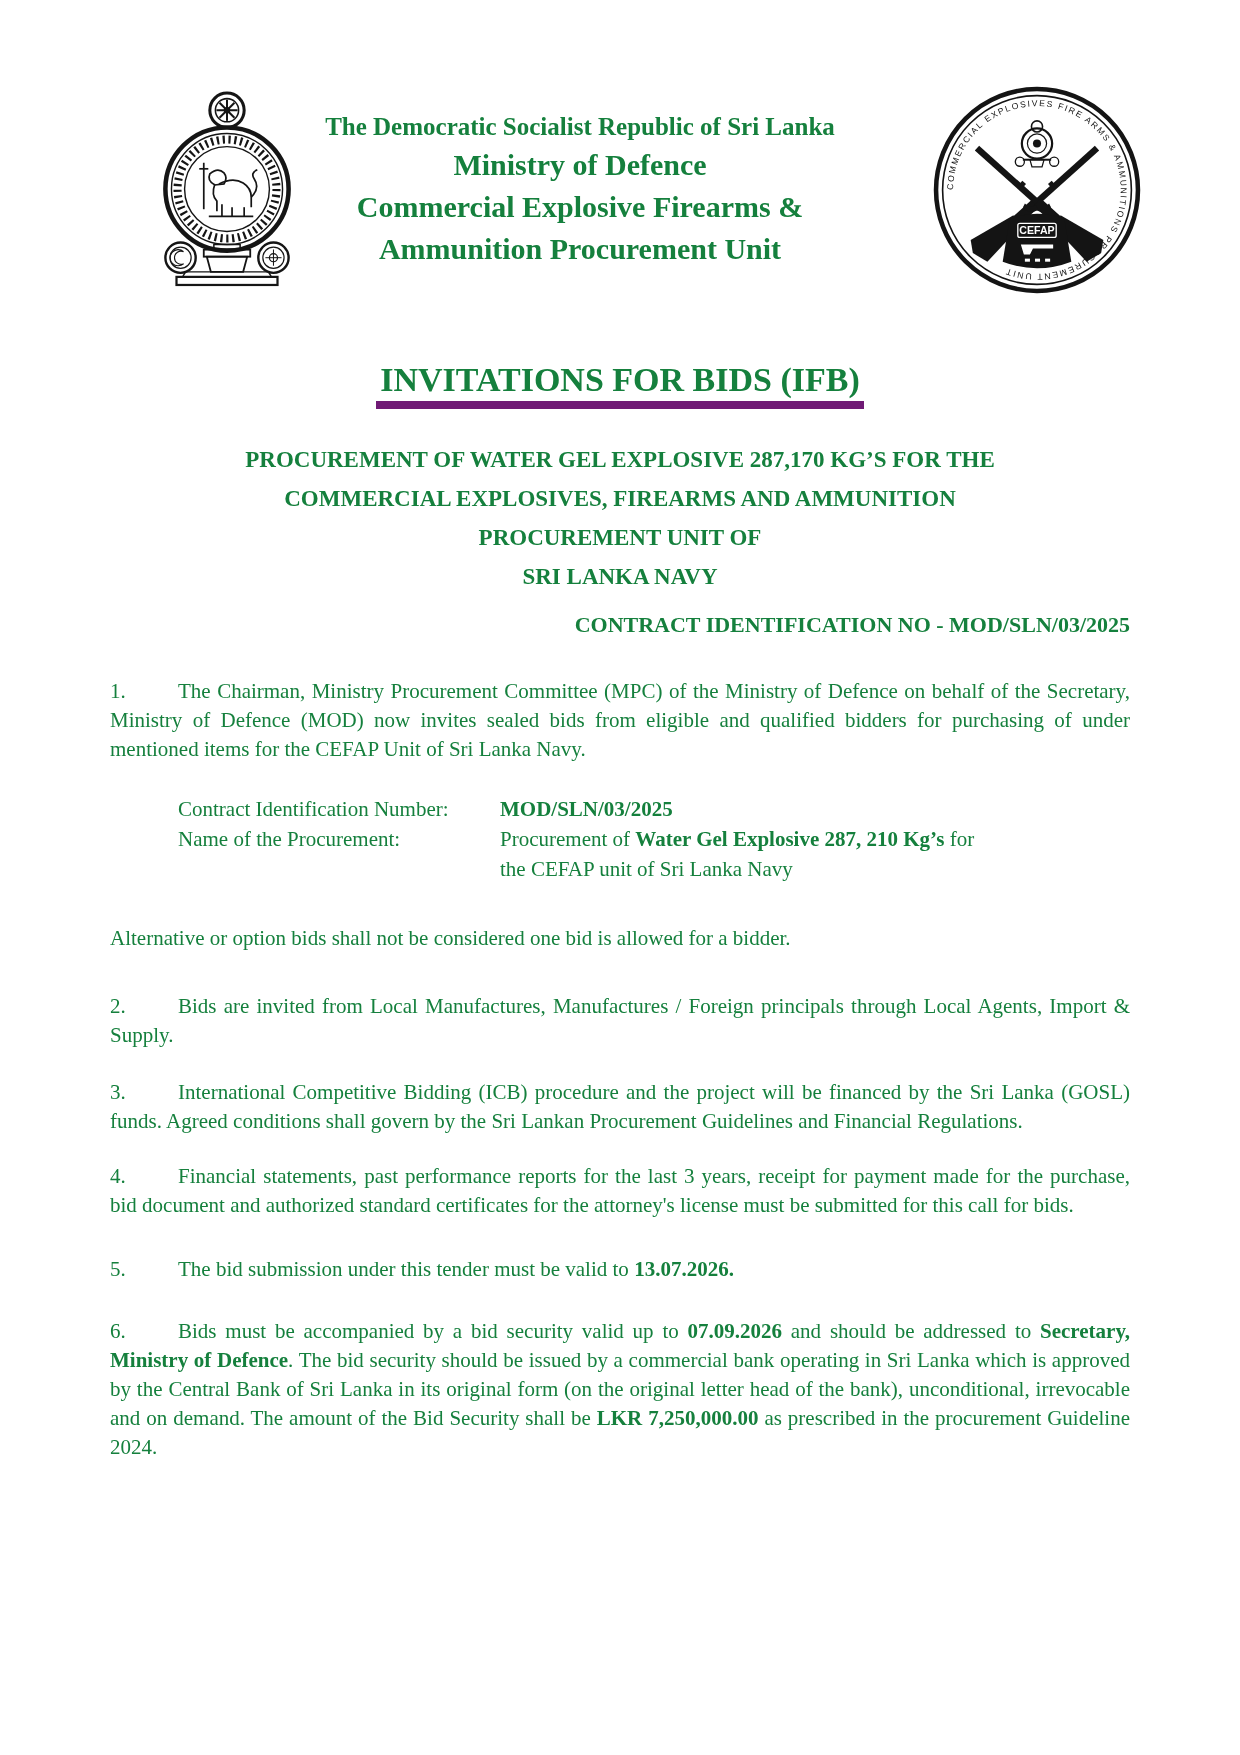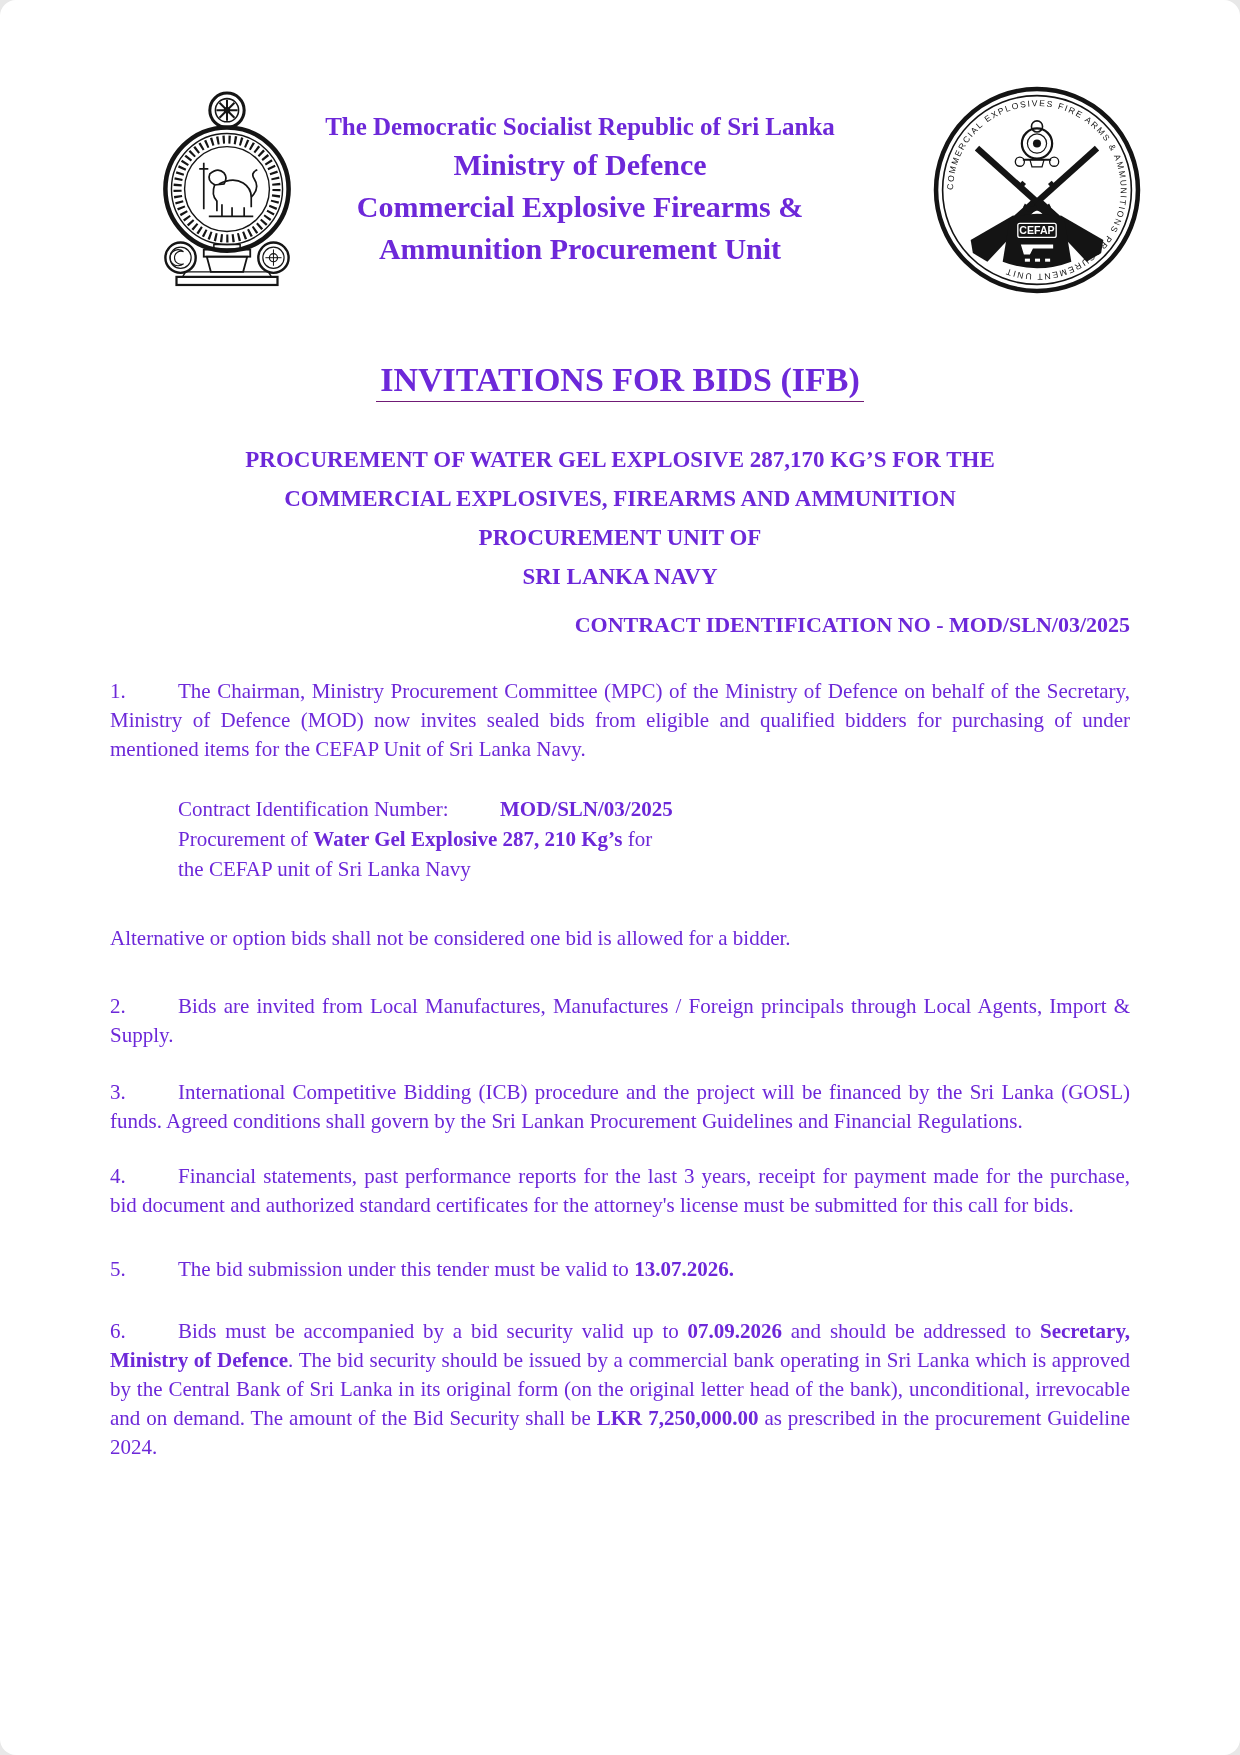--- a/index.html
+++ b/index.html
@@ -1,34 +1,33 @@
 <!DOCTYPE html>
 <html><head>
 <meta charset="utf-8">
 <style>
   * { margin:0; padding:0; box-sizing:border-box; }
   html,body { background:#e8e8e8; }
   .page {
     position:relative; width:1240px; height:1755px; margin:0 auto;
-    background:#ffffff; color:#6d28d9;
+    background:#ffffff; color:#15803d;
     font-family:"Liberation Serif", serif;
     overflow:hidden;
-    border-radius:16px;
   }
   
   .emblem-left { position:absolute; left:146px; top:86px; width:162px; height:202px; }
   .seal-right  { position:absolute; left:932px; top:85px; width:210px; height:210px; }
   .header-text { position:absolute; left:250px; top:110px; width:660px; text-align:center; font-weight:bold; }
   .header-country  { font-size:25px; line-height:34px; }
   .header-ministry { font-size:30px; line-height:42px; margin-top:0; }
   .header-unit     { font-size:30px; line-height:42px; }
   
   .content { position:absolute; left:110px; top:0; width:1020px; }
   .doc-title { margin-top:360px; text-align:center; line-height:40px; }
-  .doc-title span { font-size:34px; font-weight:bold; border-bottom:1px solid #701a75; padding:0 4px 3px 4px; }
+  .doc-title span { font-size:34px; font-weight:bold; border-bottom:8px solid #701a75; padding:0 4px 3px 4px; }
   .subtitle { margin-top:34px; text-align:center; font-weight:bold; font-size:23px; line-height:39px; }
   .contract-heading { margin-top:14px; text-align:right; font-weight:bold; font-size:22px; line-height:30px; }
   .body { font-size:21px; line-height:29px; text-align:justify; }
   .pnum { display:inline-block; width:68px; }
   .bold { font-weight:bold; }
   .gap-p1  { margin-top:37px; }
   .details { margin-top:30px; margin-left:68px; font-size:21px; line-height:30px; }
   .details-row { display:flex;gap:20px; }
   .details-label { flex:0 0 302px; }
   .gap-alt { margin-top:40px; text-align:left; }
@@ -162,20 +161,21 @@
     <div class="contract-heading">CONTRACT IDENTIFICATION NO - MOD/SLN/03/2025</div>
 
     <p class="body gap-p1"><span class="pnum">1.</span><span>The Chairman, Ministry Procurement Committee (MPC) of the Ministry of Defence on behalf of the Secretary, Ministry of Defence (MOD) now invites sealed bids from eligible and qualified bidders for purchasing of under mentioned items for the CEFAP Unit of Sri Lanka Navy.</span></p>
 
     <div class="details">
       <div class="details-row">
         <div class="details-label">Contract Identification Number:</div>
         <div class="details-value bold">MOD/SLN/03/2025</div>
       </div>
       <div class="details-row">
+        <div class="details-label">Name of the Procurement:</div>
         <div class="details-value"><span>Procurement of </span><span class="bold">Water Gel Explosive 287, 210 Kg’s</span><span> for</span><br><span>the CEFAP unit of Sri Lanka Navy</span></div>
       </div>
     </div>
 
     <p class="body gap-alt">Alternative or option bids shall not be considered one bid is allowed for a bidder.</p>
 
     <p class="body gap-p2"><span class="pnum">2.</span><span>Bids are invited from Local Manufactures, Manufactures / Foreign principals through Local Agents, Import &amp; Supply.</span></p>
 
     <p class="body gap-p3"><span class="pnum">3.</span><span>International Competitive Bidding (ICB) procedure and the project will be financed by the Sri Lanka (GOSL) funds. Agreed conditions shall govern by the Sri Lankan Procurement Guidelines and Financial Regulations.</span></p>
 

